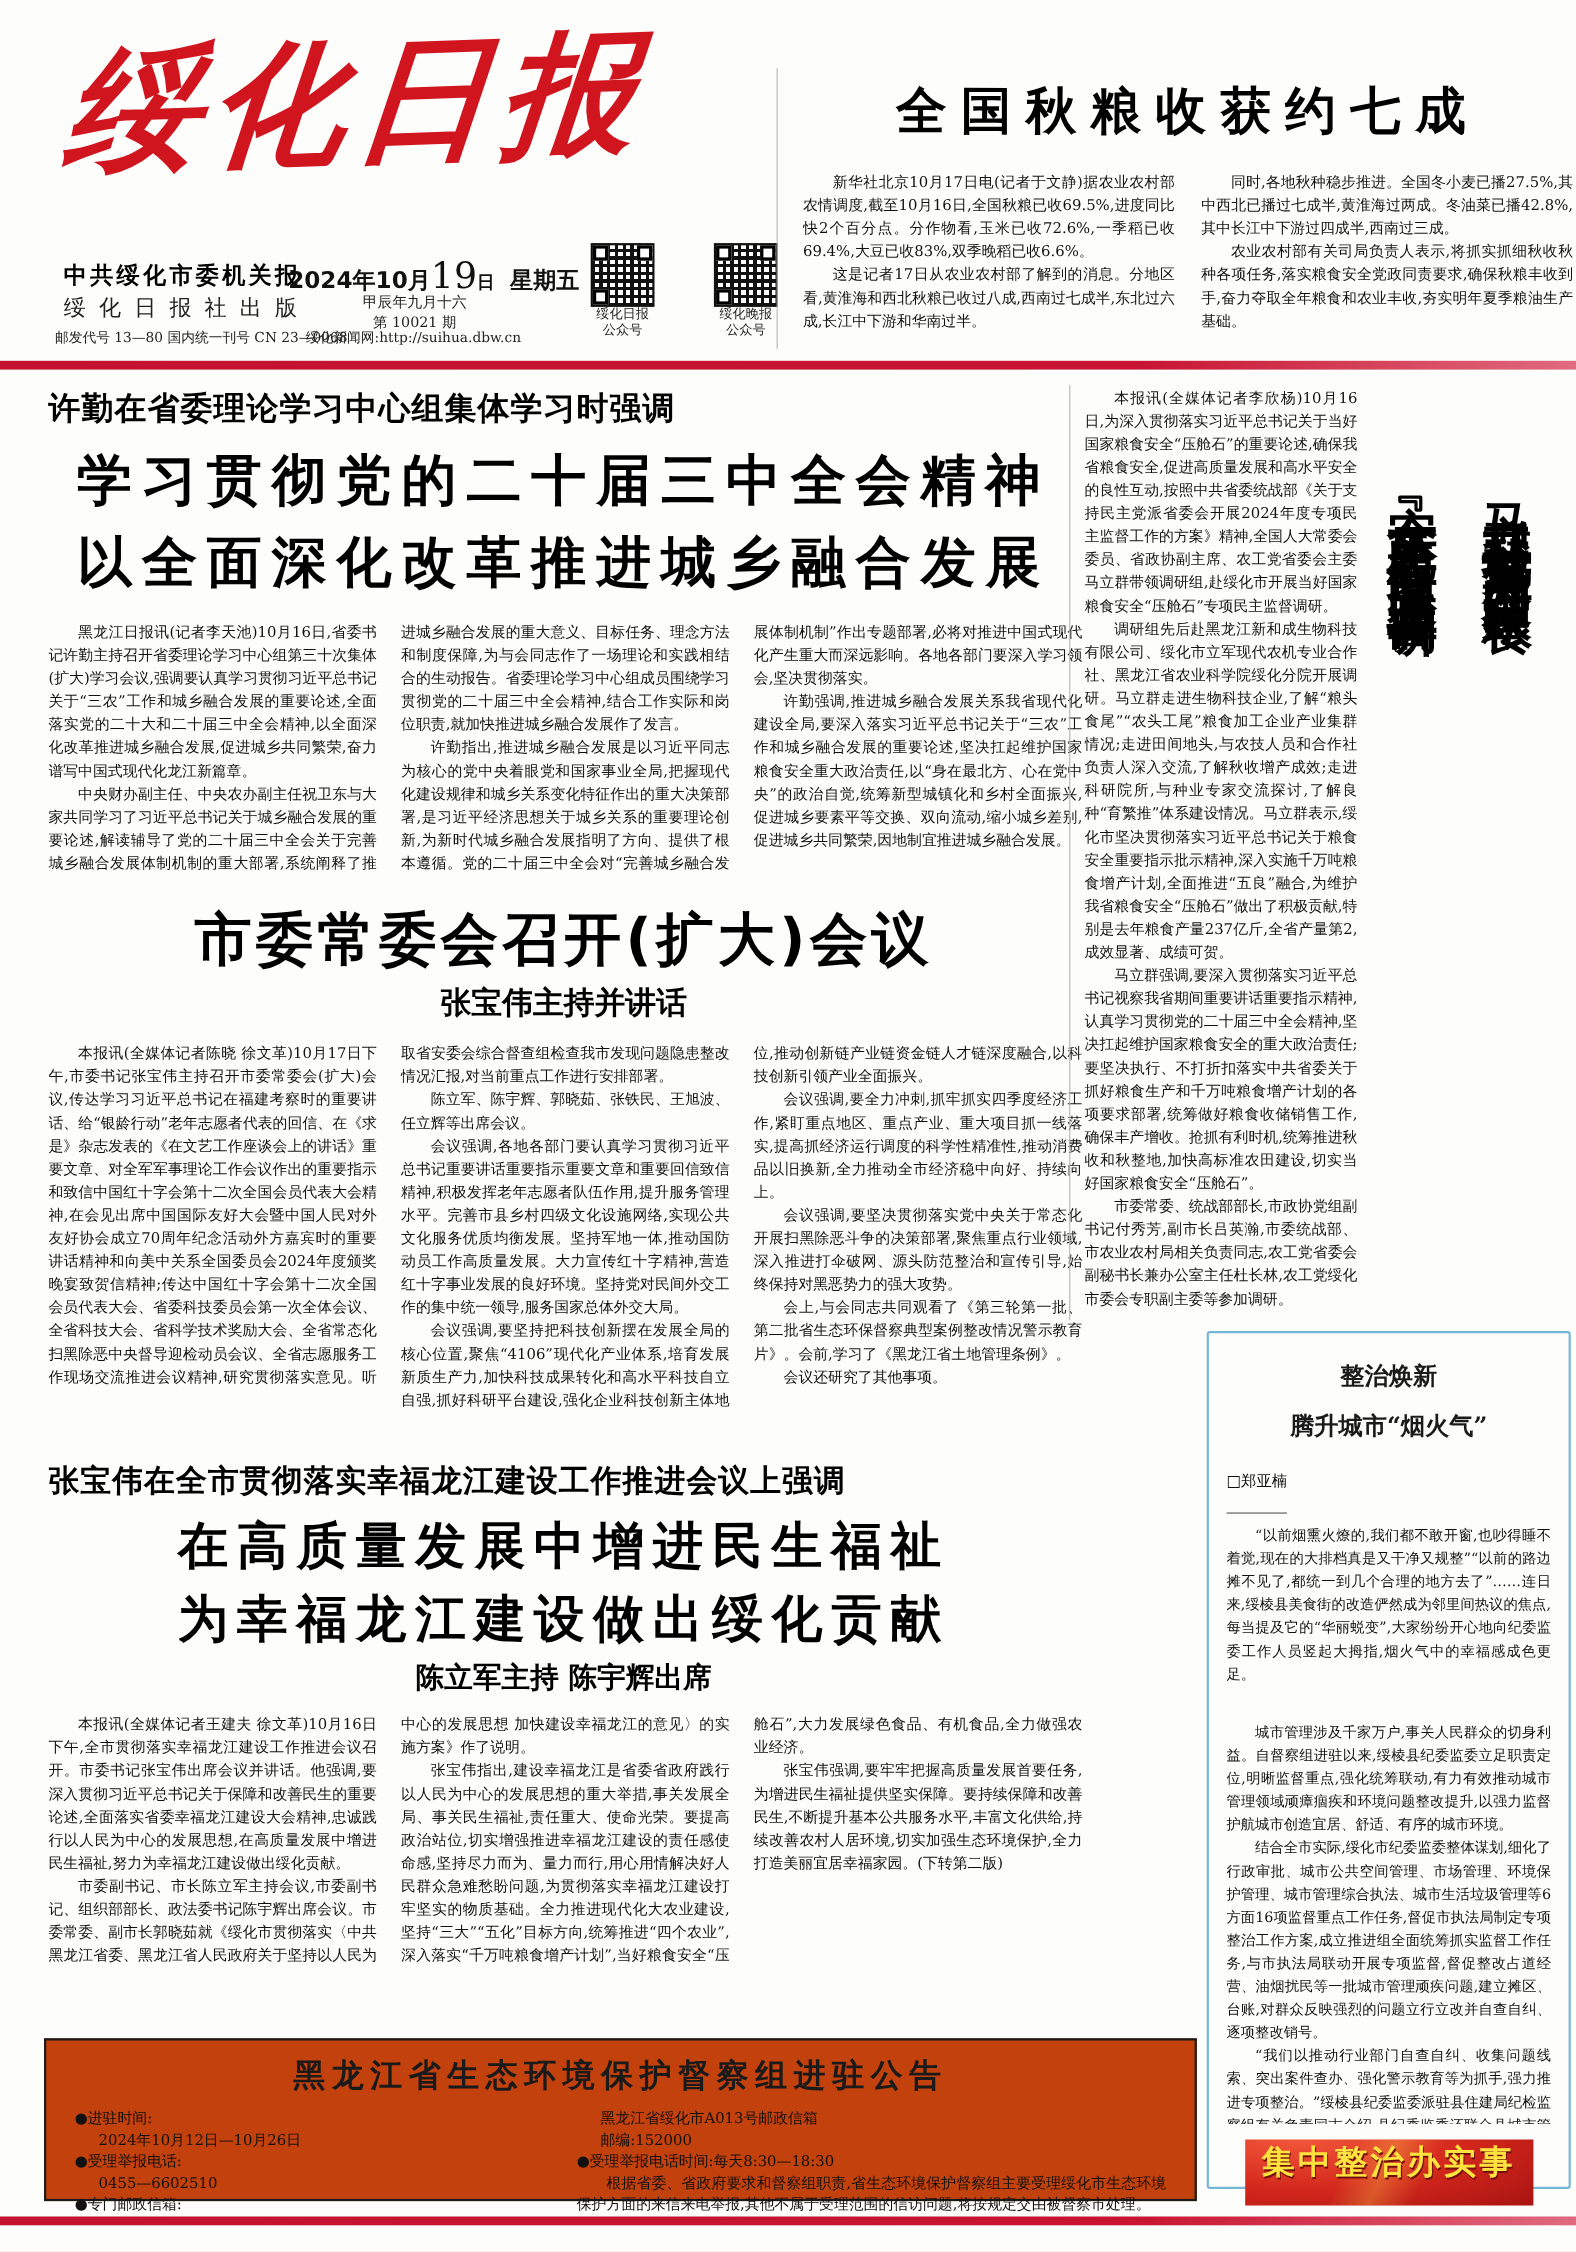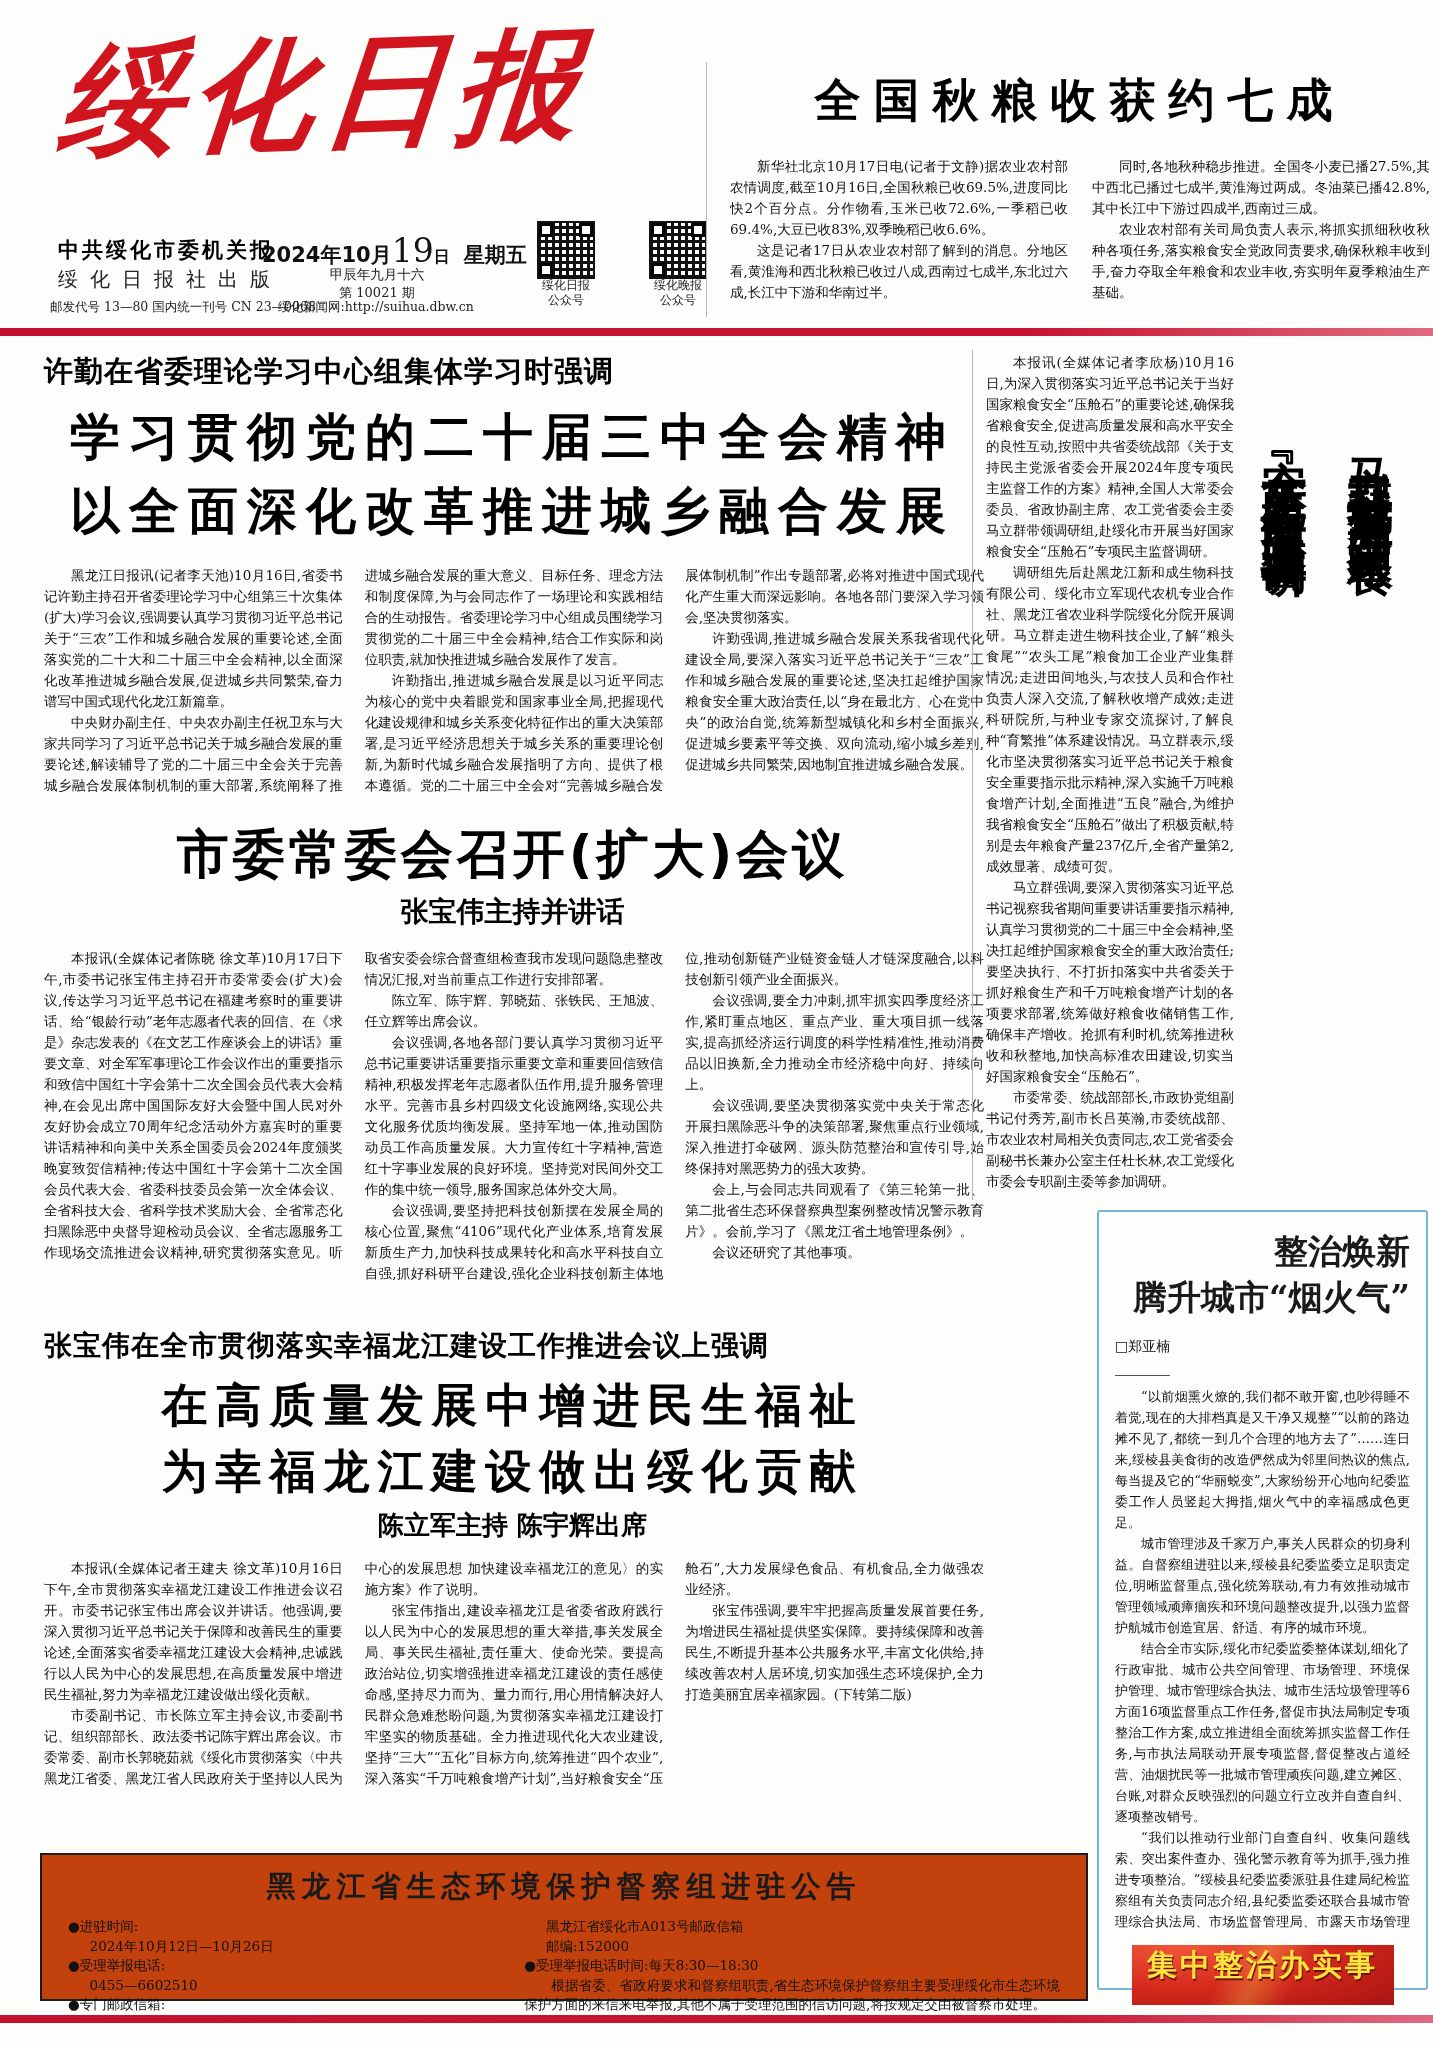--- a/index.html
+++ b/index.html
@@ -35,21 +35,21 @@
   .subhead{font-family:"DejaVu Serif",serif;font-weight:bold;text-align:center;color:#000;}
   
   .body-cols{column-fill:auto;overflow:hidden;text-align:justify;}
   .body-cols p, .plainbody p{margin:0;text-indent:2em;font-size:13.5px;line-height:21px;color:#111;}
   .plainbody{overflow:hidden;text-align:justify;}
   
   .vert-head{writing-mode:vertical-rl;font-family:"DejaVu Sans",sans-serif;font-weight:900;
      font-size:46px;letter-spacing:7px;color:#000;line-height:86px;}
   
   .bluebox{border:2px solid #74b6d6;border-radius:3px;background:#fdfdfb;box-sizing:border-box;}
-  .bluebox .title{font-family:"DejaVu Serif",serif;font-weight:bold;font-size:34px;text-align:right;line-height:46px;}
+  .bluebox .title{font-family:"DejaVu Serif",serif;font-weight:bold;font-size:22px;text-align:center;line-height:46px;}
   .byline{font-size:14px;color:#111;border-bottom:1px solid #555;display:inline-block;padding-bottom:19px;}
   
   .noticebox{border:2.5px solid #1c1c1c;box-sizing:border-box;background:#c2410c;}
   .noticebox .ntitle{font-family:"DejaVu Sans",sans-serif;font-weight:900;font-size:29px;letter-spacing:6px;text-align:center;}
   .nitem{font-size:13.5px;line-height:19.5px;color:#111;}
   .nindent{padding-left:1.6em;}
   .njust{text-align:justify;text-indent:2em;}
   
   .banner{background:radial-gradient(130% 170% at 18% 0%,#f2573a 0%,#d3271c 45%,#9a0d0d 100%);
      display:flex;justify-content:center;position:relative;overflow:hidden;}
@@ -183,21 +183,21 @@
   </div>
 
   <div class="abs bluebox" style="left:1097px;top:1210px;width:331px;height:780px;padding:16px 16px 0 16px;">
     <div class="title">整治焕新</div>
     <div class="title">腾升城市“烟火气”</div>
     <div style="margin-top:16px;">
       <span class="byline">□郑亚楠</span>
     </div>
     <div class="plainbody" style="margin-top:10px;height:545px;">
       <p style="font-size:13px;">“以前烟熏火燎的,我们都不敢开窗,也吵得睡不着觉,现在的大排档真是又干净又规整”“以前的路边摊不见了,都统一到几个合理的地方去了”……连日来,绥棱县美食街的改造俨然成为邻里间热议的焦点,每当提及它的“华丽蜕变”,大家纷纷开心地向纪委监委工作人员竖起大拇指,烟火气中的幸福感成色更足。</p>
-      <p style="font-size:13px;">城市管理涉及千家万户,事关人民群众的切身利益。自督察组进驻以来,绥棱县纪委监委立足职责定位,明晰监督重点,强化统筹联动,有力有效推动城市管理领域顽瘴痼疾和环境问题整改提升,以强力监督护航城市创造宜居、舒适、有序的城市环境。</p>
+      <p style="font-size:13px;margin-top:32px;">城市管理涉及千家万户,事关人民群众的切身利益。自督察组进驻以来,绥棱县纪委监委立足职责定位,明晰监督重点,强化统筹联动,有力有效推动城市管理领域顽瘴痼疾和环境问题整改提升,以强力监督护航城市创造宜居、舒适、有序的城市环境。</p>
       <p style="font-size:13px;">结合全市实际,绥化市纪委监委整体谋划,细化了行政审批、城市公共空间管理、市场管理、环境保护管理、城市管理综合执法、城市生活垃圾管理等6方面16项监督重点工作任务,督促市执法局制定专项整治工作方案,成立推进组全面统筹抓实监督工作任务,与市执法局联动开展专项监督,督促整改占道经营、油烟扰民等一批城市管理顽疾问题,建立摊区、台账,对群众反映强烈的问题立行立改并自查自纠、逐项整改销号。</p>
       <p style="font-size:13px;">“我们以推动行业部门自查自纠、收集问题线索、突出案件查办、强化警示教育等为抓手,强力推进专项整治。”绥棱县纪委监委派驻县住建局纪检监察组有关负责同志介绍,县纪委监委还联合县城市管理综合执法局、市场监督管理局、市露天市场管理服务中心等部门召开专题会商会,向市执法局下发纪律检查建议,(下转第二版)</p>
     </div>
     <div class="banner" style="width:262px;height:60px;margin:14px auto 0 auto;">
       <span>集中整治办实事</span>
     </div>
   </div>
 
   <div class="abs redbar" style="left:0;top:2015px;width:1433px;height:8px;"></div>
 

